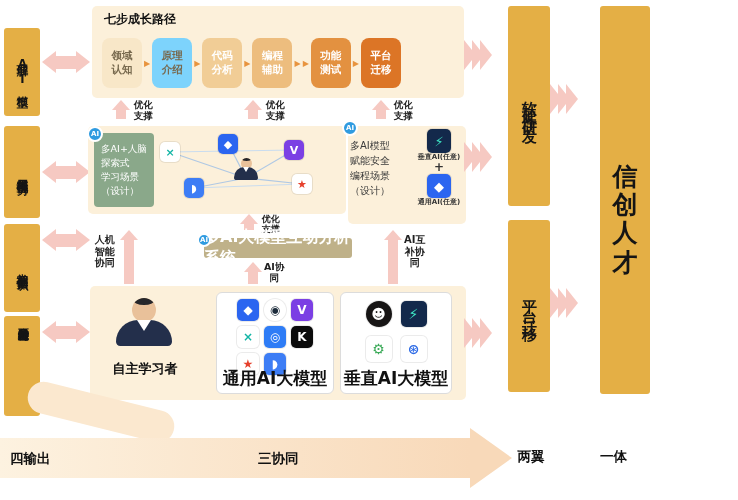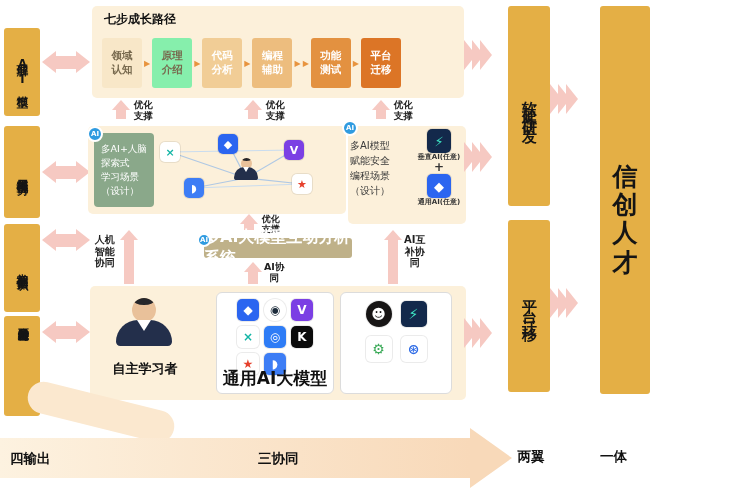--- a/index.html
+++ b/index.html
@@ -4,21 +4,21 @@
 <style>
 *{margin:0;padding:0;box-sizing:border-box}
 body{background:#ffffff}
 .stage{position:relative;width:738px;height:500px;background:#fff;font-family:"DejaVu Sans","Liberation Sans",sans-serif;overflow:hidden}
 .abs{position:absolute}
 .gold{background:#E4AF45;border-radius:3px;display:flex;align-items:center;justify-content:center}
 .vtext{writing-mode:vertical-lr;text-orientation:upright;font-weight:700;color:#151515}
 .panel{background:#FCF0DA;border-radius:5px}
 .ptitle{font-size:12px;font-weight:700;color:#111}
 .steps{display:flex;align-items:center;gap:2px}
-.step{width:40px;height:50px;border-radius:3px;display:flex;align-items:center;justify-content:center;text-align:center;font-size:10.5px;font-weight:700}
+.step{width:40px;height:50px;border-radius:8px;display:flex;align-items:center;justify-content:center;text-align:center;font-size:10.5px;font-weight:700}
 .w2{display:inline-block;width:2.15em;line-height:1.3;text-align:center}
 .step-arrow{font-size:8px;color:#E8943F}
 .dbl{display:flex;align-items:center}
 .dbl .tl{width:0;height:0;border-top:11px solid transparent;border-bottom:11px solid transparent;border-right:14px solid #F6C9C2}
 .dbl .bar{width:20px;height:13px;background:#F6C9C2}
 .dbl .tr{width:0;height:0;border-top:11px solid transparent;border-bottom:11px solid transparent;border-left:14px solid #F6C9C2}
 .chev{display:flex;align-items:center}
 .chev i{display:block;width:0;height:0;border-top:15px solid transparent;border-bottom:15px solid transparent;border-left:12px solid #F6C9C2;margin-left:-4px}
 .upar{display:flex;flex-direction:column;align-items:center}
 .upar .tri{width:0;height:0;border-left:9px solid transparent;border-right:9px solid transparent;border-bottom:10px solid #F6C9C2}
@@ -85,21 +85,21 @@
       <i class="tr"></i>
     </div>
 
   <div class="abs panel" style="left: 92px; top: 6px; width: 372px; height: 92px; background: rgb(252, 240, 218);">
     <div class="abs ptitle" style="left:12px;top:5px">七步成长路径</div>
     <div class="abs steps" style="left:10px;top:32px">
       <div class="step" style="background: rgb(248, 231, 200); color: rgb(119, 105, 78);">
           <span class="w2">领域认知</span>
         </div>
       <span class="step-arrow">▶</span>
-      <div class="step" style="background: #86efac; color: rgb(119, 105, 78);">
+      <div class="step" style="background: #7dd3fc; color: rgb(119, 105, 78);">
           <span class="w2">原理介绍</span>
         </div>
       <span class="step-arrow">▶</span>
       <div class="step" style="background: rgb(241, 205, 150); color: rgb(255, 255, 255);">
           <span class="w2">代码分析</span>
         </div>
       <span class="step-arrow">▶</span>
       <div class="step" style="background: rgb(237, 189, 126); color: rgb(255, 255, 255);">
           <span class="w2">编程辅助</span>
         </div>
@@ -236,20 +236,21 @@
       <div class="mlabel">通用AI大模型</div>
     </div>
 
     <div class="modelbox" style="left:250px;top:6px;width:112px;height:102px">
       <div class="grid2">
         <div class="tile v-tile" style="border-radius: 50%; background: rgb(23, 21, 21); color: rgb(255, 255, 255);">☻</div>
         <div class="tile v-tile" style="background: rgb(19, 41, 75); color: rgb(62, 230, 196);">⚡</div>
         <div class="tile v-tile" style="background: rgb(255, 255, 255); color: rgb(59, 170, 88);">⚙</div>
         <div class="tile v-tile" style="background: rgb(255, 255, 255); color: rgb(46, 107, 230);">⊛</div>
       </div>
+      <div class="mlabel">垂直AI大模型</div>
     </div>
   </div>
 
   <div class="abs chev" style="left:468px;top:40px">
       <i></i>
       <i></i>
       <i></i>
     </div>
   <div class="abs chev" style="left:468px;top:142px">
       <i></i>

